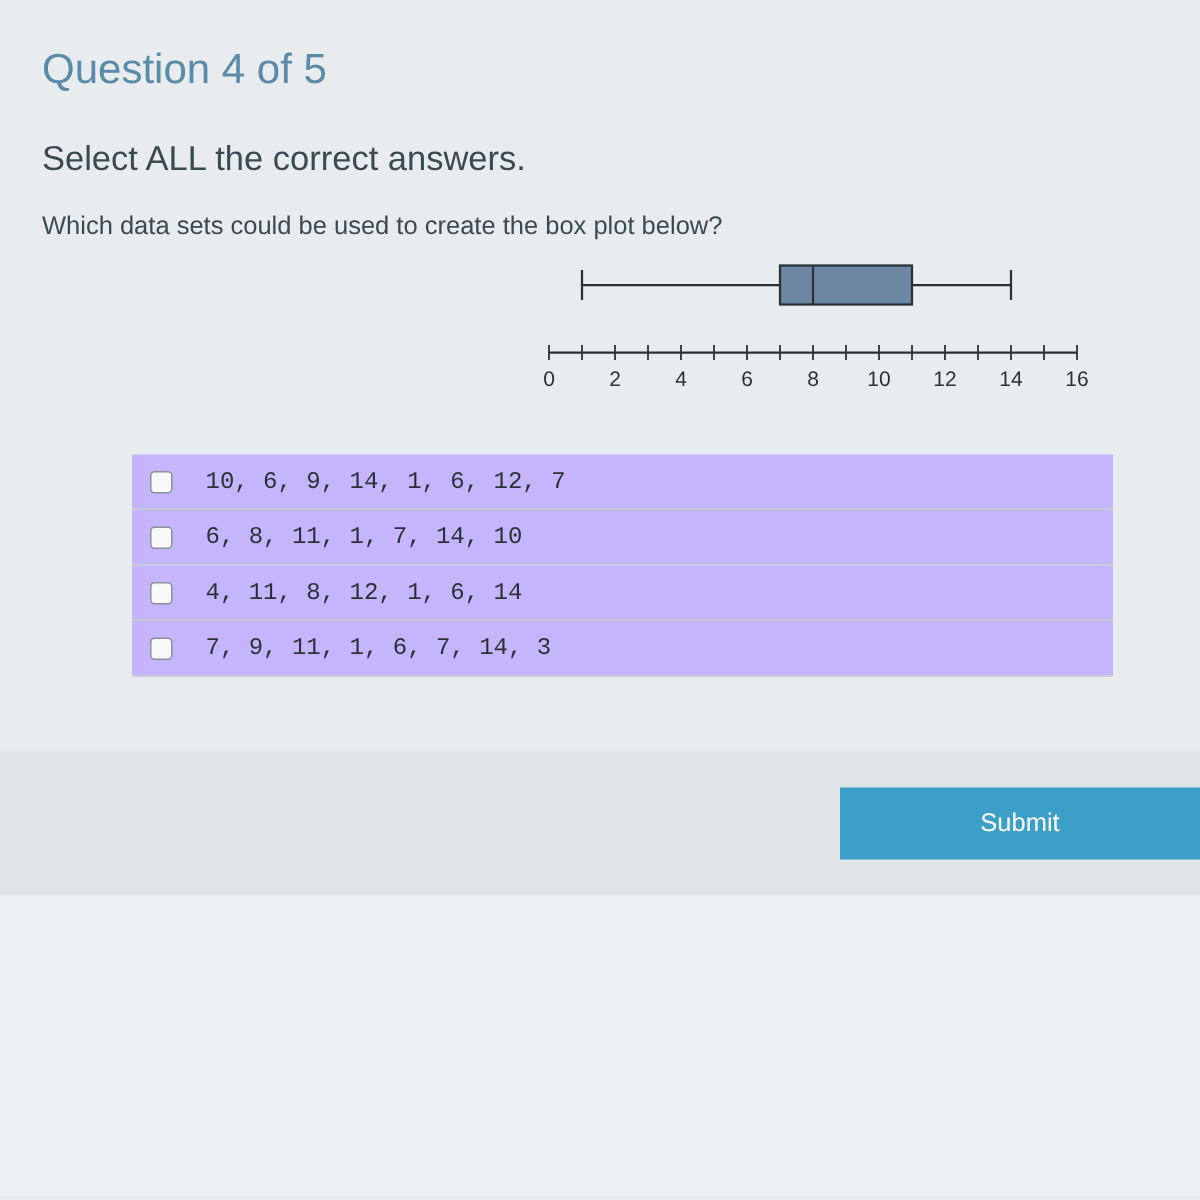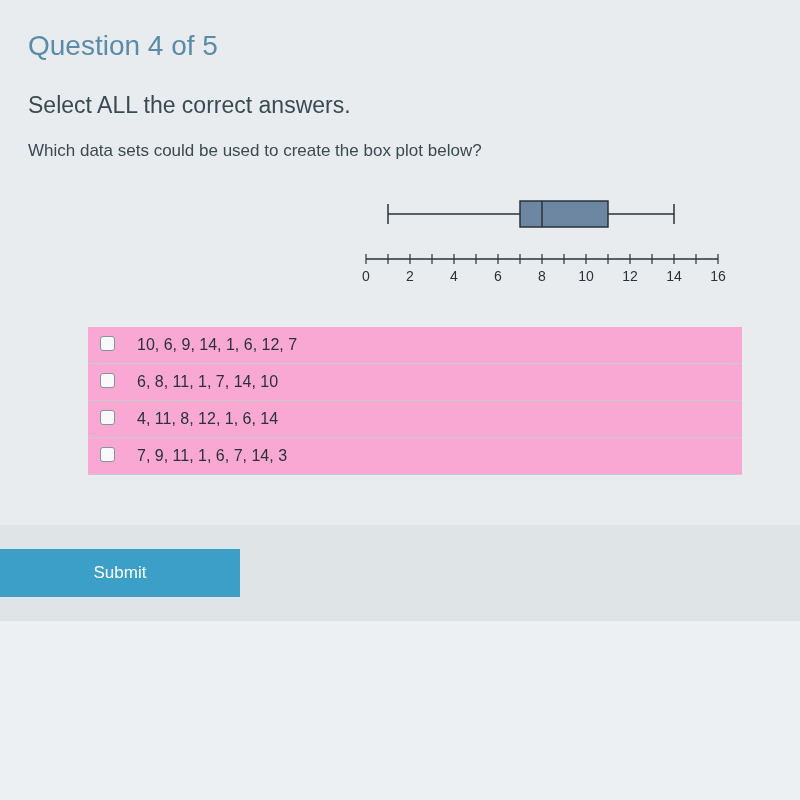--- a/index.html
+++ b/index.html
@@ -25,59 +25,61 @@
       margin-bottom: 30px;
     }
     .instruction {
       font-size: 23px;
       color: #3a4a52;
       margin-bottom: 22px;
     }
     .prompt {
       font-size: 17px;
       color: #3a4a52;
-      margin-bottom: 28px;
+      margin-bottom: 4px;
     }
     .boxplot-area {
       display: flex;
       justify-content: flex-end;
       padding-right: 40px;
       margin-bottom: 28px;
     }
     .boxplot-svg {
       display: block;
     }
     .options {
       margin: 0 30px 0 60px;
     }
     .option-row {
       display: flex;
+      align-items: center;
       padding: 9px 0;
       border-bottom: 1px solid #c8ccd0;
-      background: #f9a8d4;
+      background: #c4b5fd;
+      font-family: Liberation Mono, monospace;
     }
     .checkbox {
       width: 15px;
       height: 15px;
       border: 1.5px solid #8a9198;
       border-radius: 3px;
       background: #f8f9fa;
       margin: 0 22px 0 12px;
       flex-shrink: 0;
     }
     .option-text {
       font-size: 16px;
       color: #2a3238;
     }
     .footer-area {
       background: #dfe4e7;
       margin-top: 40px;
       padding: 24px 0;
       display: flex;
-      justify-content: flex-start;
+      justify-content: flex-end;
     }
     .submit-btn {
       background: #3c9fc7;
       color: #fff;
       font-size: 17px;
       font-weight: 500;
       padding: 14px 0;
       width: 240px;
       text-align: center;
       border: none;

